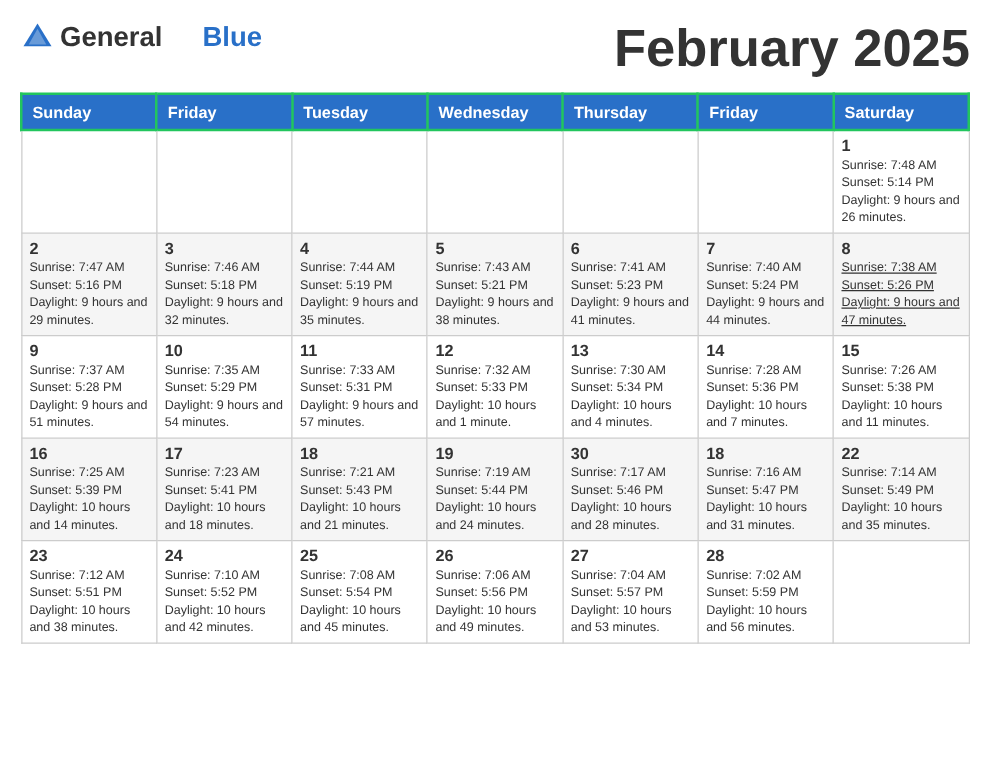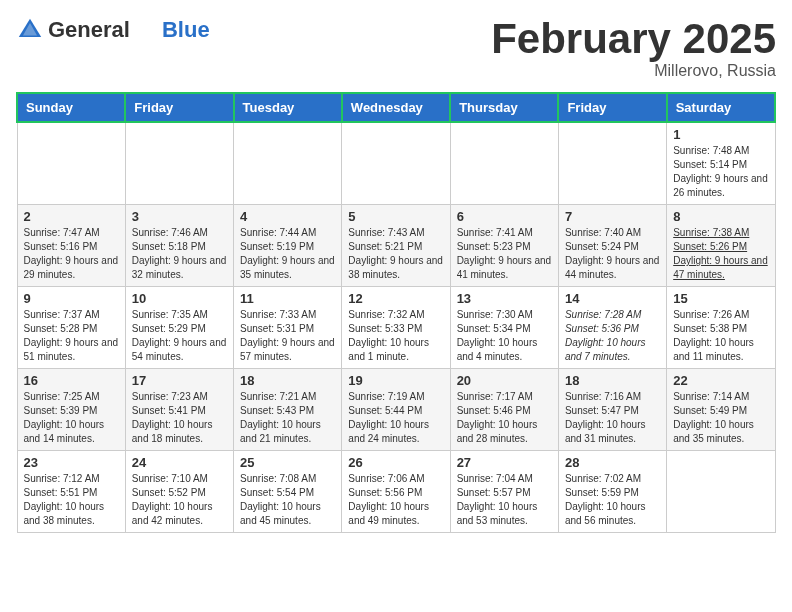--- a/index.html
+++ b/index.html
@@ -93,21 +93,20 @@
       <polygon points="20,10 30,28 10,28" fill="#fff" opacity="0.3"></polygon>
     </svg>
     <div>
       <div class="logo-text">
         <span class="logo-general">General</span><span class="logo-blue">Blue</span>
       </div>
     </div>
   </div>
   <div class="title-block">
     <div class="month-title">February 2025</div>
-    <div class="subtitle">Millerovo, Russia</div>
   </div>
 </div>
 
 <table class="calendar">
   <thead>
     <tr>
     <th>Sunday</th>
         <th>Friday</th>
         <th>Tuesday</th>
         <th>Wednesday</th>
@@ -201,21 +200,21 @@
 Daylight: 10 hours and 1 minute.</div>
         </td>
         <td>
           <span class="day-num">13</span>
           <div class="day-detail" style="white-space: pre-line;">Sunrise: 7:30 AM
 Sunset: 5:34 PM
 Daylight: 10 hours and 4 minutes.</div>
         </td>
         <td>
           <span class="day-num">14</span>
-          <div class="day-detail" style="white-space: pre-line; font-style: italic;">Sunrise: 7:28 AM
+          <div class="day-detail" style="white-space: pre-line;">Sunrise: 7:28 AM
 Sunset: 5:36 PM
 Daylight: 10 hours and 7 minutes.</div>
         </td>
         <td>
           <span class="day-num">15</span>
           <div class="day-detail" style="white-space: pre-line;">Sunrise: 7:26 AM
 Sunset: 5:38 PM
 Daylight: 10 hours and 11 minutes.</div>
         </td>
       </tr>
@@ -238,21 +237,21 @@
 Sunset: 5:43 PM
 Daylight: 10 hours and 21 minutes.</div>
         </td>
         <td>
           <span class="day-num">19</span>
           <div class="day-detail" style="white-space: pre-line;">Sunrise: 7:19 AM
 Sunset: 5:44 PM
 Daylight: 10 hours and 24 minutes.</div>
         </td>
         <td>
-          <span class="day-num">20</span>
+          <span class="day-num">30</span>
           <div class="day-detail" style="white-space: pre-line;">Sunrise: 7:17 AM
 Sunset: 5:46 PM
 Daylight: 10 hours and 28 minutes.</div>
         </td>
         <td>
           <span class="day-num">18</span>
           <div class="day-detail" style="white-space: pre-line;">Sunrise: 7:16 AM
 Sunset: 5:47 PM
 Daylight: 10 hours and 31 minutes.</div>
         </td>

